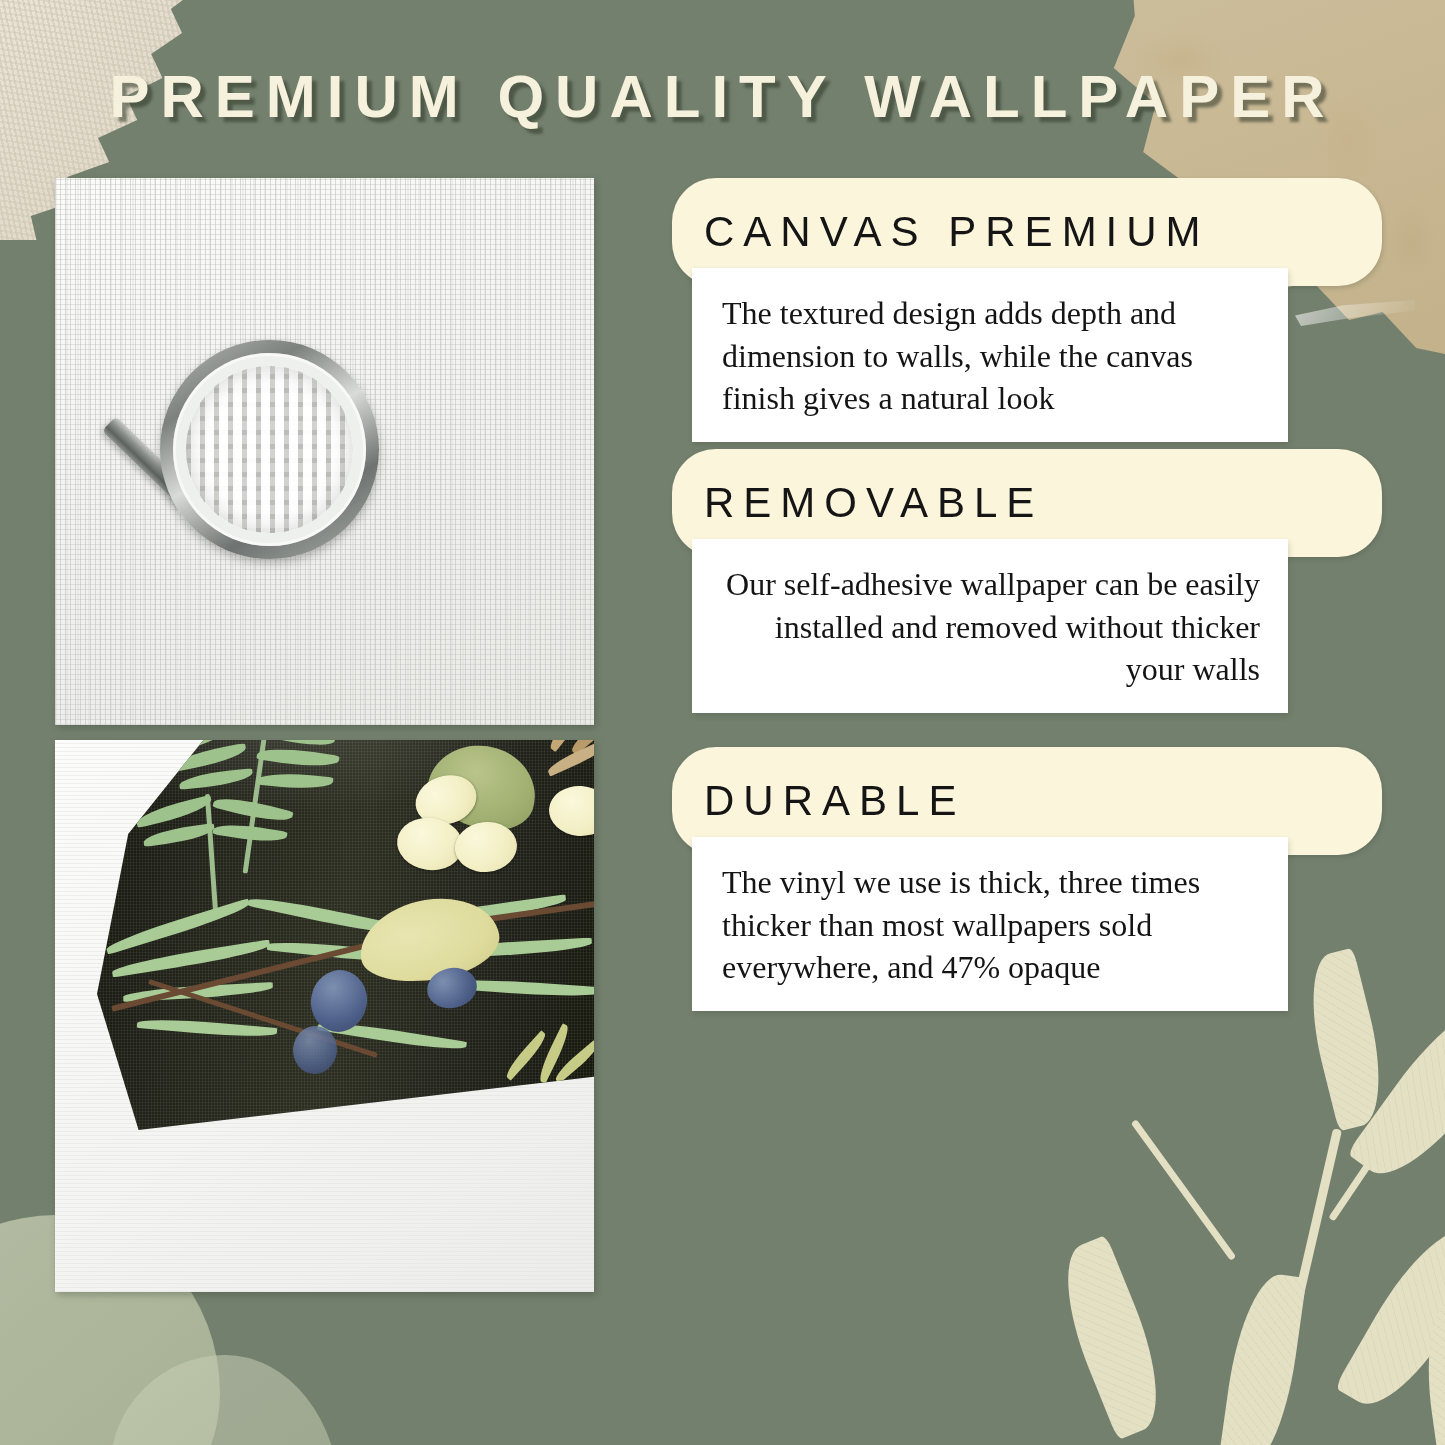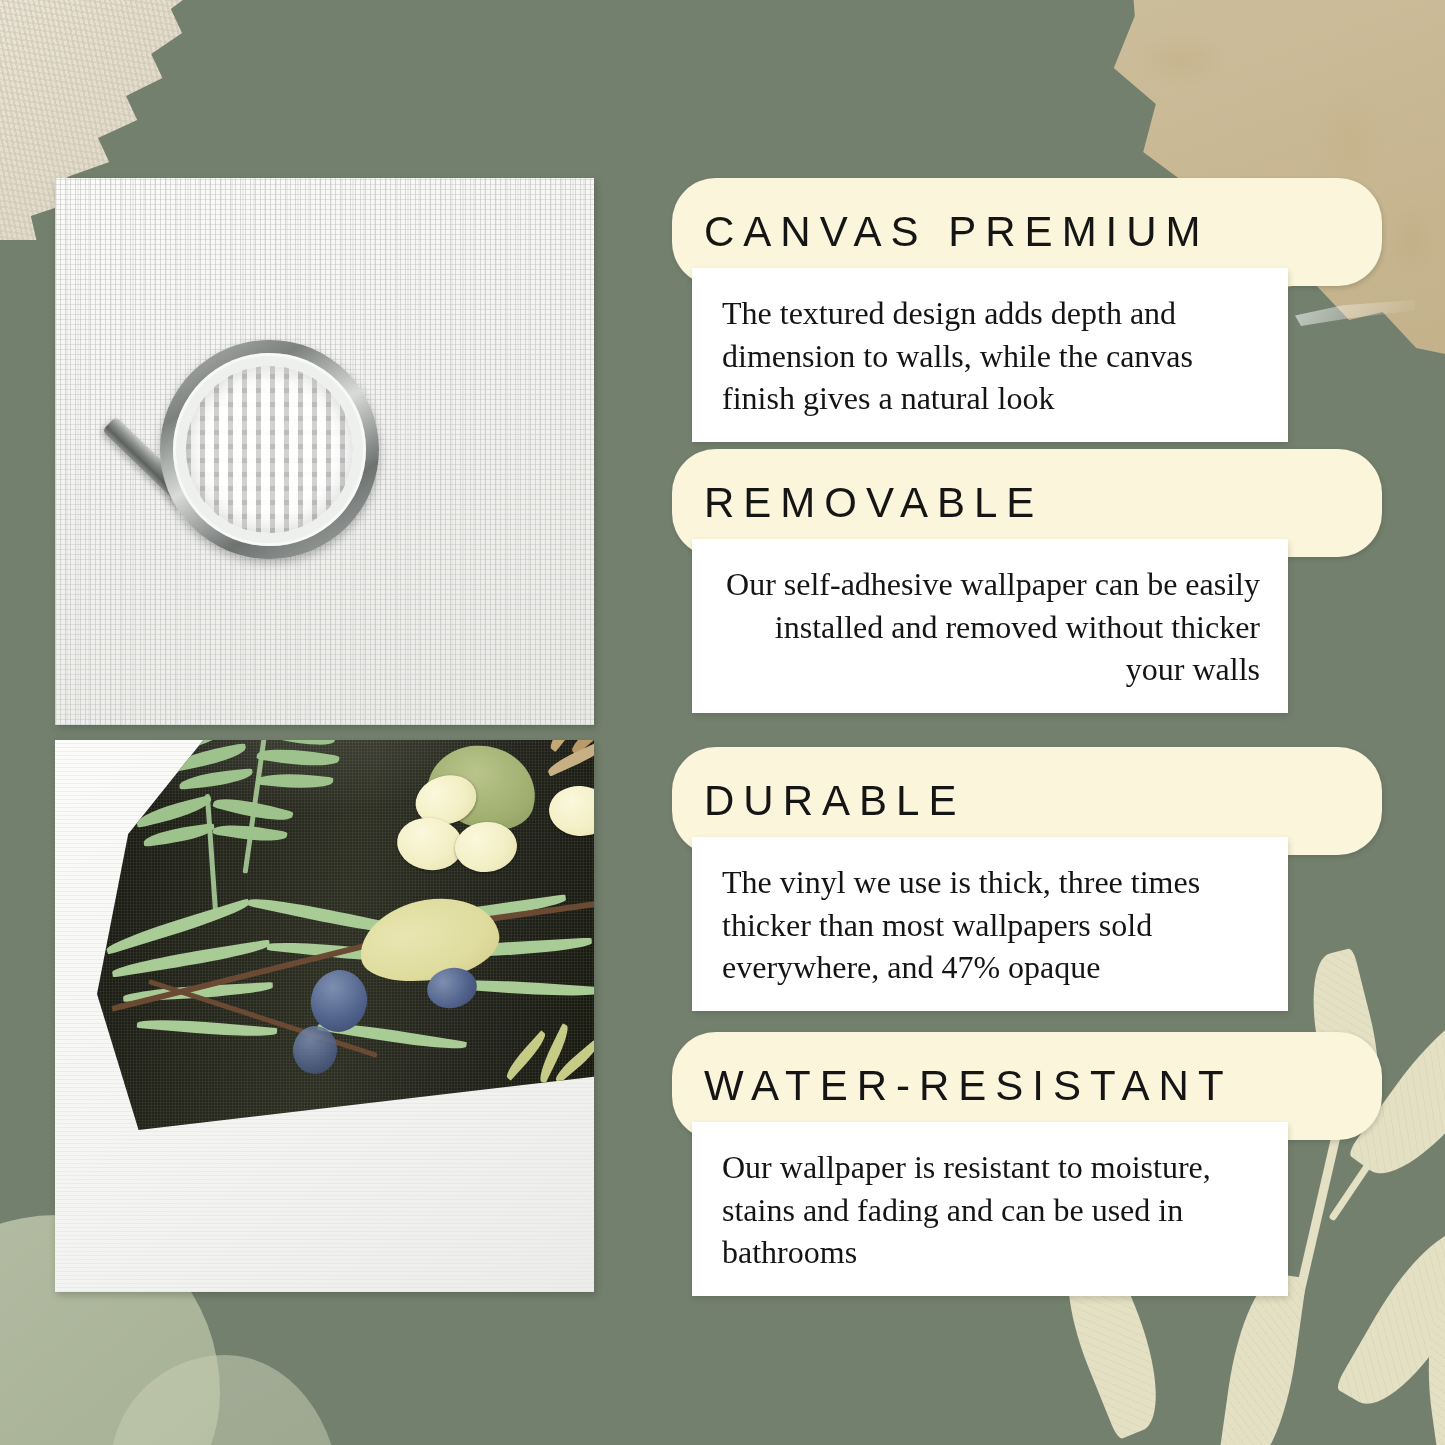--- a/index.html
+++ b/index.html
@@ -260,20 +260,21 @@
 
       <div class="leaf" style="right:300px; bottom:10px;  width:66px; height:195px; transform:rotate(-22deg);"></div>
       <div class="leaf" style="right:152px; bottom:-28px; width:62px; height:200px; transform:rotate(8deg);"></div>
       <div class="leaf" style="right:-6px;  bottom:26px;  width:70px; height:205px; transform:rotate(30deg);"></div>
       <div class="leaf" style="right:-30px; bottom:250px; width:72px; height:215px; transform:rotate(36deg);"></div>
       <div class="leaf" style="right:70px;  bottom:318px; width:58px; height:175px; transform:rotate(-14deg);"></div>
       <div class="leaf" style="right:-48px; bottom:-40px; width:64px; height:190px; transform:rotate(-8deg);"></div>
     </div>
   </div>
 
+  <div class="title">PREMIUM QUALITY WALLPAPER</div>
 
   <div class="photo" id="photo-texture">
     <div class="weave"></div>
     <div class="magnifier">
       <div class="mag-handle"></div>
       <div class="mag-ring">
         <div class="mag-lens"></div>
       </div>
     </div>
   </div>
@@ -366,22 +367,14 @@
 
   <div class="card" id="card-2">
     <div class="card-head">
       <span class="card-head-text">DURABLE</span>
     </div>
     <div class="card-body">
       <div class="card-body-text">The vinyl we use is thick, three times thicker than most wallpapers sold everywhere, and 47% opaque</div>
     </div>
   </div>
 
-  <div class="card" id="card-3">
-    <div class="card-head">
-      <span class="card-head-text">WATER-RESISTANT</span>
-    </div>
-    <div class="card-body">
-      <div class="card-body-text">Our wallpaper is resistant to moisture, stains and fading and can be used in bathrooms</div>
-    </div>
-  </div>
 
 </div>
 
 </body></html>

